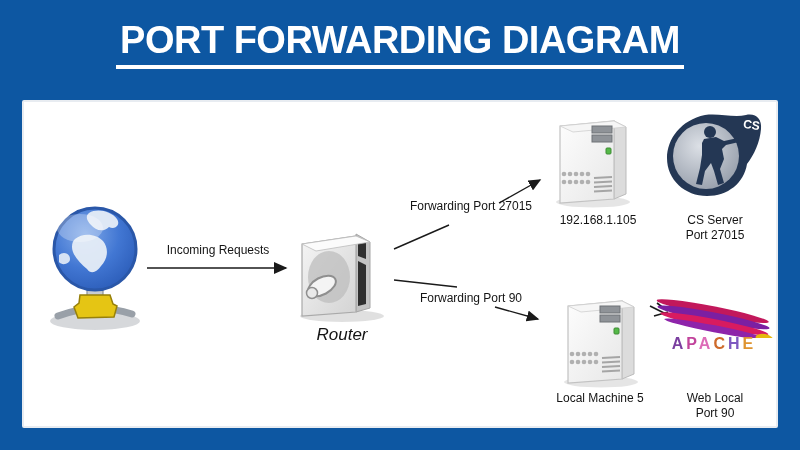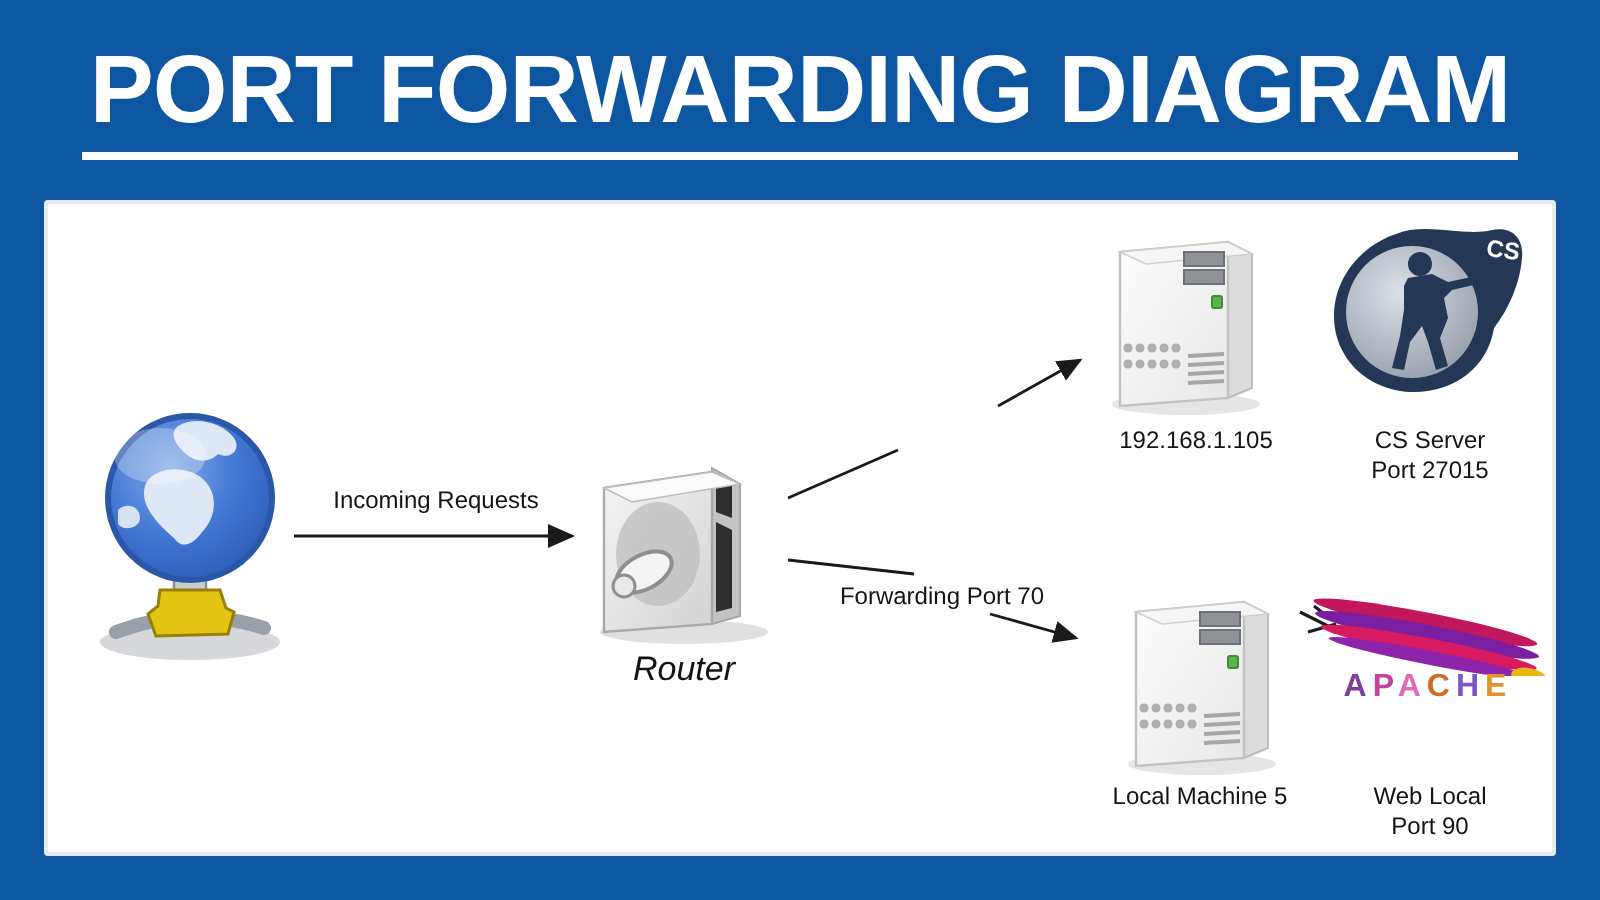--- a/index.html
+++ b/index.html
@@ -4,21 +4,21 @@
 <style>
   html,body{margin:0;padding:0;background:#0D57A2;}
   .stage{
     position:relative;width:800px;height:450px;overflow:hidden;
     background:#0D57A2;
     font-family:"Liberation Sans","DejaVu Sans",sans-serif;
   }
   
   .title-wrap{position:absolute;left:0;right:0;top:20px;text-align:center;}
   .title-text{
-    display:inline-block;color:#FFFFFF;font-size:48px;font-weight:900;
+    display:inline-block;color:#FFFFFF;font-size:38px;font-weight:900;
     letter-spacing:-.5px;line-height:1.1;
     border-bottom:4px solid #FFFFFF;padding:0 4px 3px 4px;
     font-family:"Liberation Sans","DejaVu Sans",sans-serif;
   }
   
   .panel{
     position:absolute;left:22px;top:100px;width:756px;height:328px;
     background:#FFFFFF;border:2px solid #E8ECF1;border-radius:2px;box-sizing:border-box;
   }
   
@@ -191,22 +191,23 @@
     <line x1="394" y1="249" x2="449" y2="225" stroke="#1A1A1A" stroke-width="1.4"></line>
     <line x1="499" y1="203" x2="540" y2="180" stroke="#1A1A1A" stroke-width="1.4" marker-end="url(#ah)"></line>
     <line x1="394" y1="280" x2="457" y2="287" stroke="#1A1A1A" stroke-width="1.4"></line>
     <line x1="495" y1="307" x2="538" y2="319" stroke="#1A1A1A" stroke-width="1.4" marker-end="url(#ah)"></line>
   </svg>
 
   <div class="lbl" style="left:152px;top:243px;width:132px">Incoming Requests</div>
 
   <div class="lbl router-lbl" style="left:297px;top:327px;width:90px">Router</div>
 
-
-  <div class="lbl" style="left:408px;top:291px;width:126px">Forwarding Port 70</div>
+  <div class="lbl" style="left:400px;top:199px;width:142px">Forwarding Port 27015</div>
+
+  <div class="lbl" style="left:408px;top:291px;width:126px">Forwarding Port 90</div>
 
   <div class="lbl" style="left:534px;top:213px;width:128px">
     <span class="line">192.168.1.105</span>
   </div>
 
   <div class="lbl" style="left:658px;top:213px;width:114px">
     <span class="line">CS Server</span>
     <span class="line">Port 27015</span>
   </div>
 

